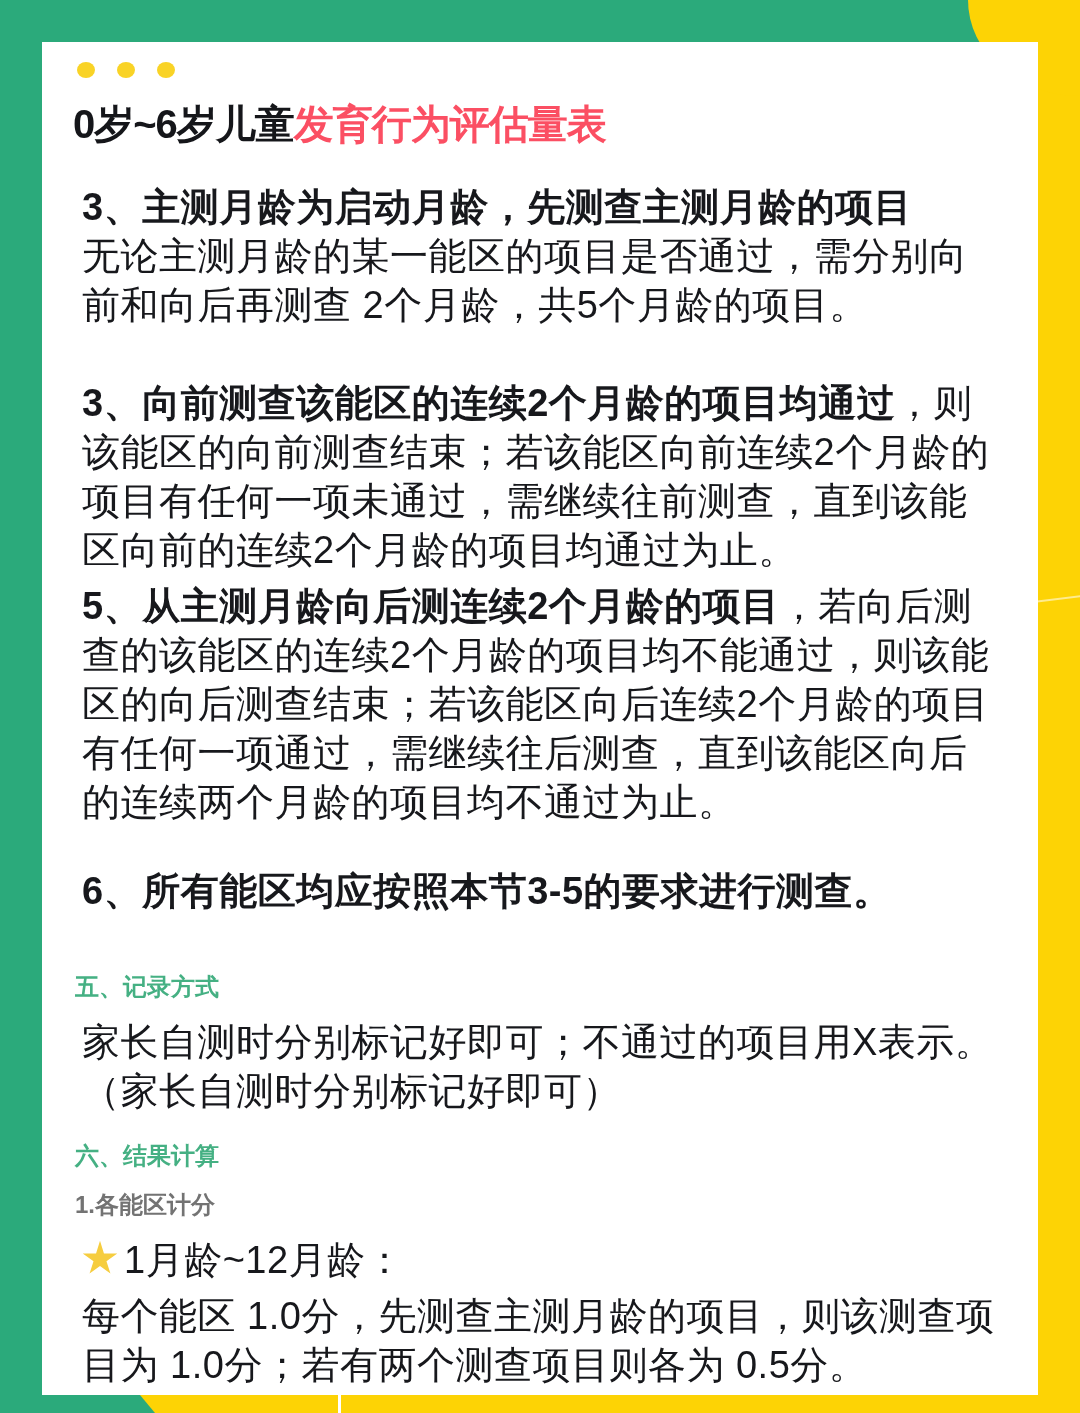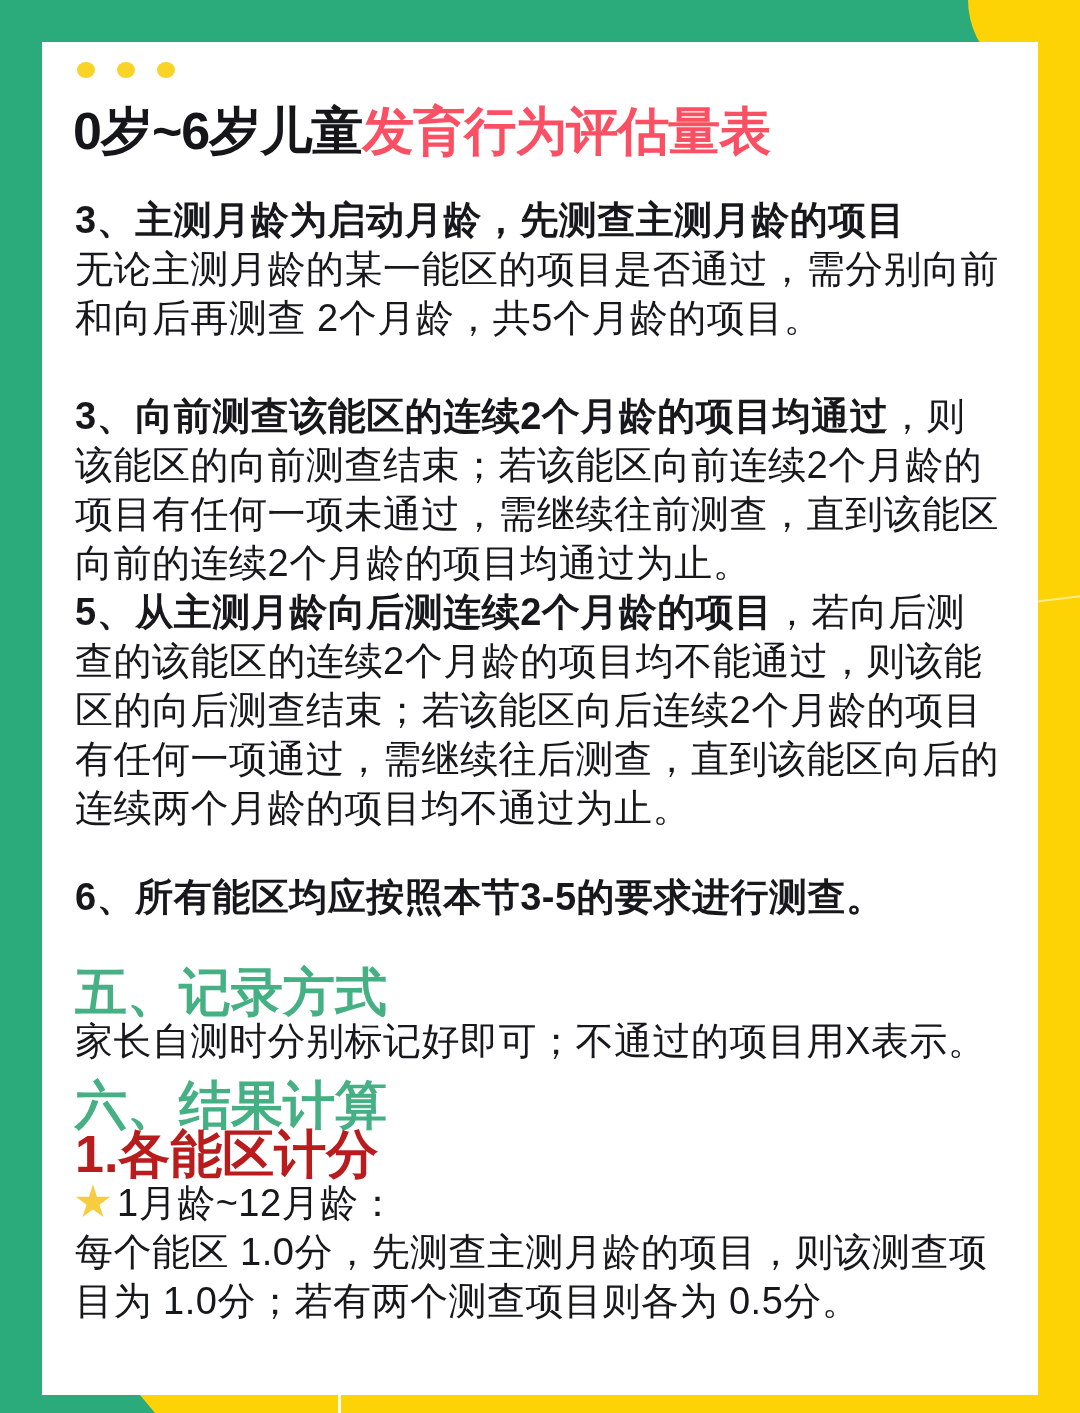--- a/index.html
+++ b/index.html
@@ -64,49 +64,49 @@
     margin: 20px 0 0 2px;
     height: 16px;
   }
   .dot {
     width: 18px; height: 16px;
     border-radius: 50%;
     background: #F9D326;
   }
   .title {
     margin: 24px 0 0 -2px;
-    font-size: 52px;
+    font-size: 40px;
     line-height: 1.12;
     font-weight: 800;
     letter-spacing: -1px;
     color: #15161a;
     white-space: nowrap;
   }
   .t-pink { color: #FB4F63; }
 
   .para {
-    margin: 0;
+    margin: 7px;
     font-size: 38px;
     line-height: 49px;
     color: #17181c;
     letter-spacing: 0.5px;
   }
   .para strong { font-weight: 700; }
   .first    { margin-top: 36px; }
   .gap-top  { margin-top: 49px; }
   .gap-top-sm { margin-top: 40px; }
 
   .subhead {
     margin: 0;
-    font-size: 52px;
+    font-size: 24px;
     line-height: 49px;
     font-weight: 700;
   }
   .green { color: #45B083; margin-top: 15px; }
-  .black { color: #b91c1c; }
+  .black { color: #737373; }
   .gap-top-lg { margin-top: 46px; }
 
   .star {
     display: inline-block;
     width: 36px; height: 36px;
     margin-right: 6px;
     vertical-align: -4px;
     background: #F6CD3F;
     clip-path: polygon(50% 0%, 61% 35%, 98% 35%, 68% 57%, 79% 91%, 50% 70%, 21% 91%, 32% 57%, 2% 35%, 39% 35%);
   }
@@ -135,21 +135,21 @@
     <p class="para first"><strong>3、主测月龄为启动月龄，先测查主测月龄的项目</strong><br><span>无论主测月龄的某一能区的项目是否通过，需分别向前和向后再测查 2个月龄，共5个月龄的项目。</span></p>
 
     <p class="para gap-top"><strong>3、向前测查该能区的连续2个月龄的项目均通过</strong><span>，则该能区的向前测查结束；若该能区向前连续2个月龄的项目有任何一项未通过，需继续往前测查，直到该能区向前的连续2个月龄的项目均通过为止。</span></p>
 
     <p class="para"><strong>5、从主测月龄向后测连续2个月龄的项目</strong><span>，若向后测查的该能区的连续2个月龄的项目均不能通过，则该能区的向后测查结束；若该能区向后连续2个月龄的项目有任何一项通过，需继续往后测查，直到该能区向后的连续两个月龄的项目均不通过为止。</span></p>
 
     <p class="para gap-top-sm"><strong>6、所有能区均应按照本节3-5的要求进行测查。</strong></p>
 
     <h2 class="subhead green gap-top-lg">五、记录方式</h2>
 
-    <p class="para"><span>家长自测时分别标记好即可；不通过的项目用X表示。</span><br></p>
+    <p class="para"><span>家长自测时分别标记好即可；不通过的项目用X表示。</span><br><span>（家长自测时分别标记好即可）</span></p>
 
     <h2 class="subhead green">六、结果计算</h2>
 
     <h3 class="subhead black">1.各能区计分</h3>
 
     <p class="para"><span class="star"></span><span>1月龄~12月龄：</span></p>
 
     <p class="para">每个能区 1.0分，先测查主测月龄的项目，则该测查项目为 1.0分；若有两个测查项目则各为 0.5分。</p>
 
   </div>

